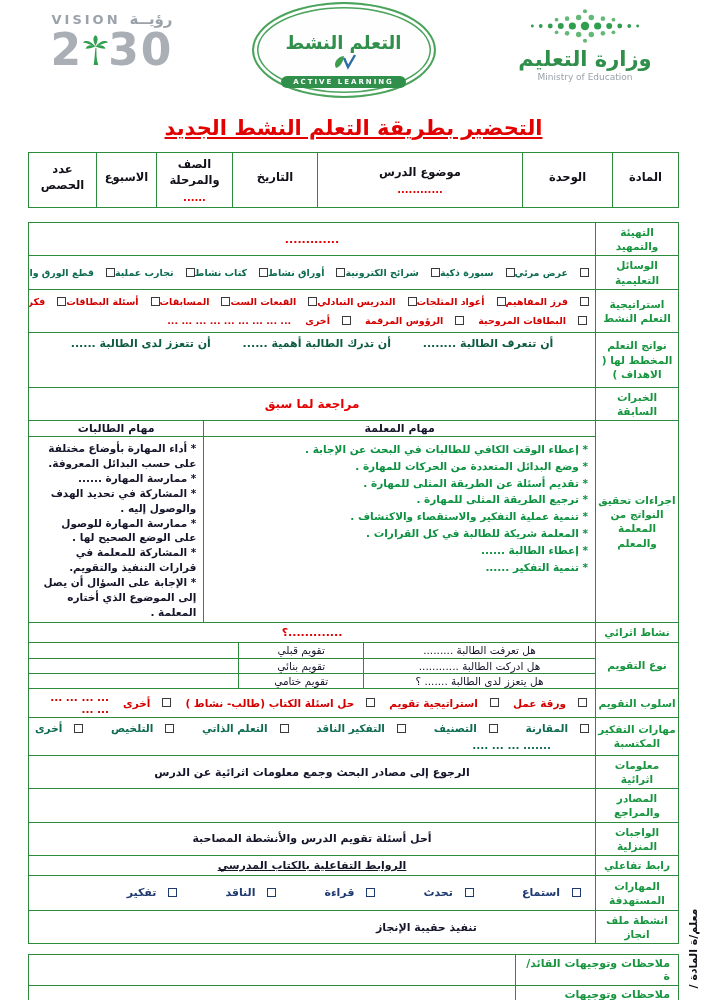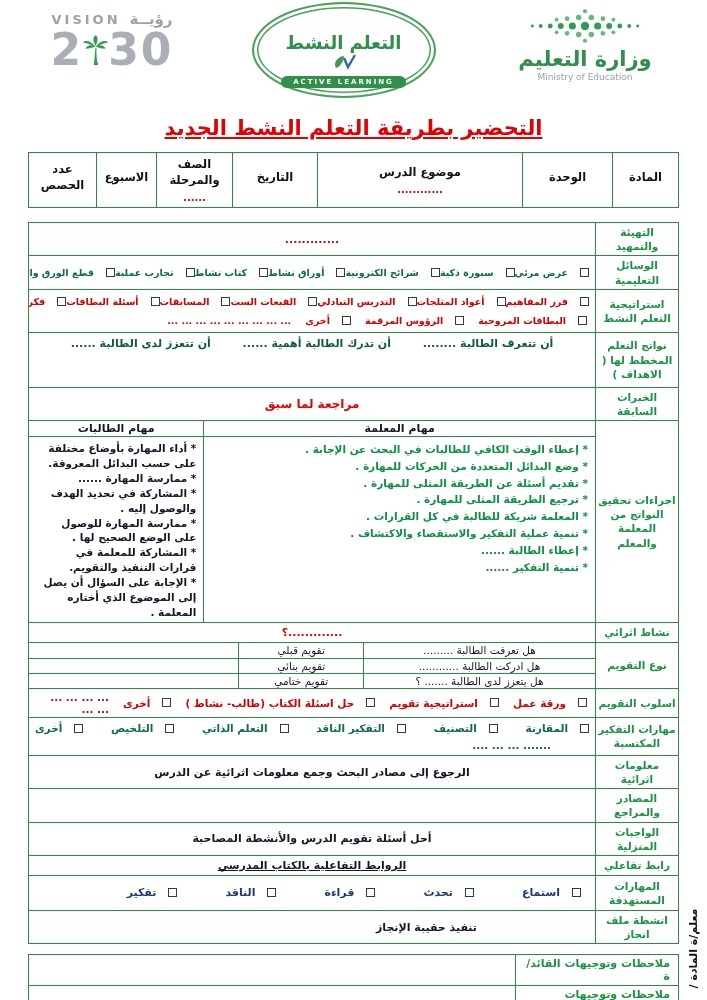--- a/index.html
+++ b/index.html
@@ -327,22 +327,22 @@
       <div class="rlabel">اجراءات تحقيق النواتج من المعلمة والمعلم</div>
       <div class="rcontent">
         <div class="proc-grid">
           <div class="ph ph-r">مهام المعلمة</div>
           <div class="ph">مهام الطالبات</div>
           <div class="pb pb-r teacher-tasks">
               <div class="task">* إعطاء الوقت الكافي للطالبات في البحث عن الإجابة .</div>
               <div class="task">* وضع البدائل المتعددة من الحركات للمهارة .</div>
               <div class="task">* تقديم أسئلة عن الطريقة المثلى للمهارة .</div>
               <div class="task">* ترجيع الطريقة المثلى للمهارة .</div>
+              <div class="task">* تنمية عملية التفكير والاستقصاء والاكتشاف .</div>
               <div class="task">* المعلمة شريكة للطالبة في كل القرارات .</div>
-              <div class="task">* تنمية عملية التفكير والاستقصاء والاكتشاف .</div>
               <div class="task">* إعطاء الطالبة ......</div>
               <div class="task">* تنمية التفكير ......</div>
             </div>
           <div class="pb student-tasks">
               <div class="task">* أداء المهارة بأوضاع مختلفة على حسب البدائل المعروفة.</div>
               <div class="task">* ممارسة المهارة ......</div>
               <div class="task">* المشاركة في تحديد الهدف والوصول إليه .</div>
               <div class="task">* ممارسة المهارة للوصول على الوضع الصحيح لها .</div>
               <div class="task">* المشاركة للمعلمة في قرارات التنفيذ والتقويم.</div>
               <div class="task">* الإجابة على السؤال أن يصل إلى الموضوع الذي أختاره المعلمة .</div>

